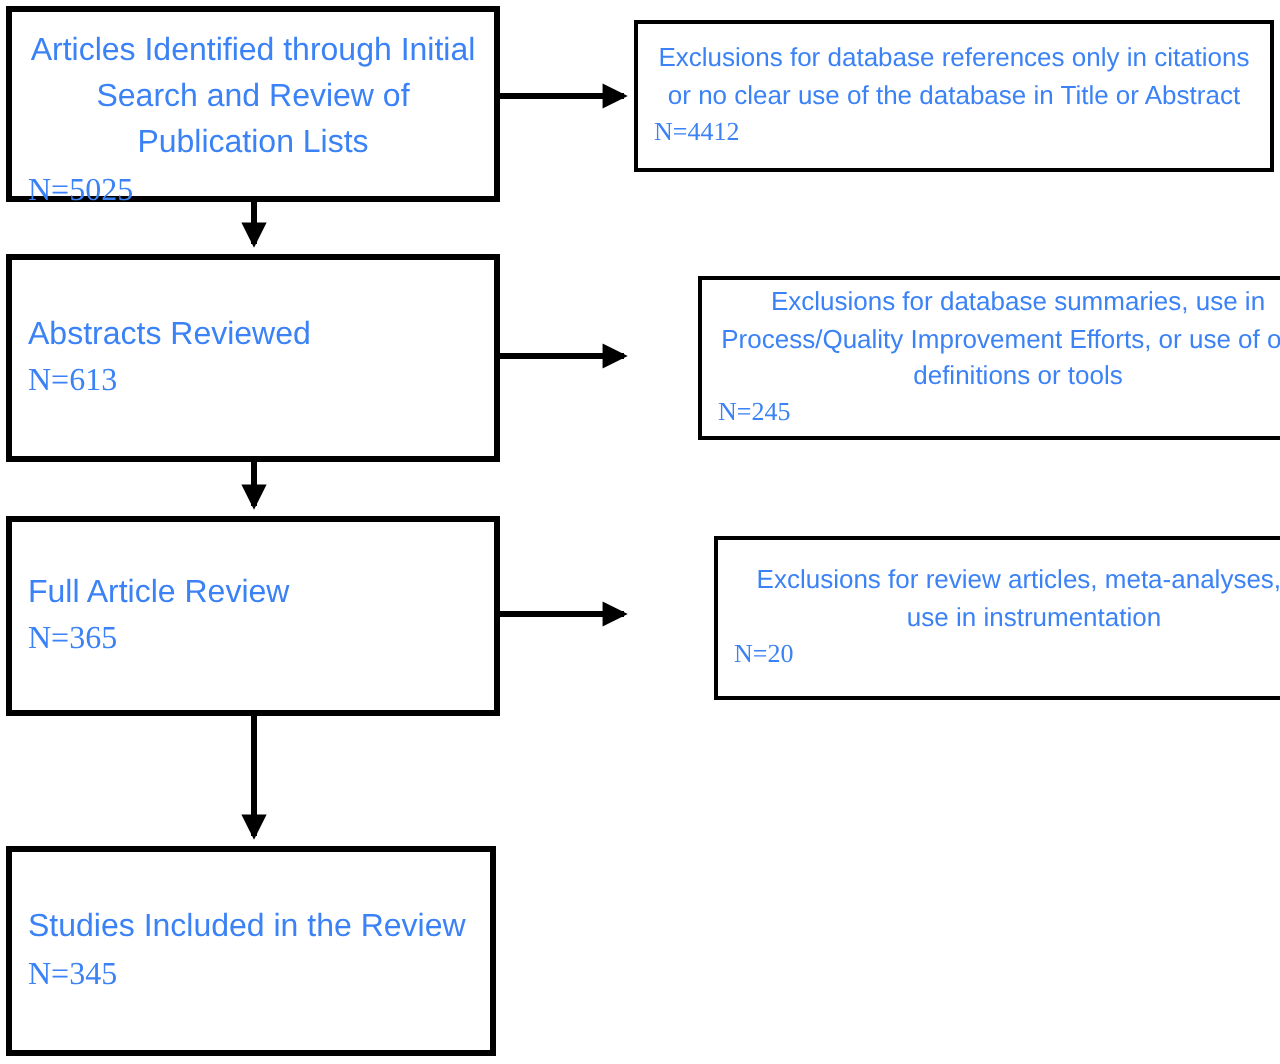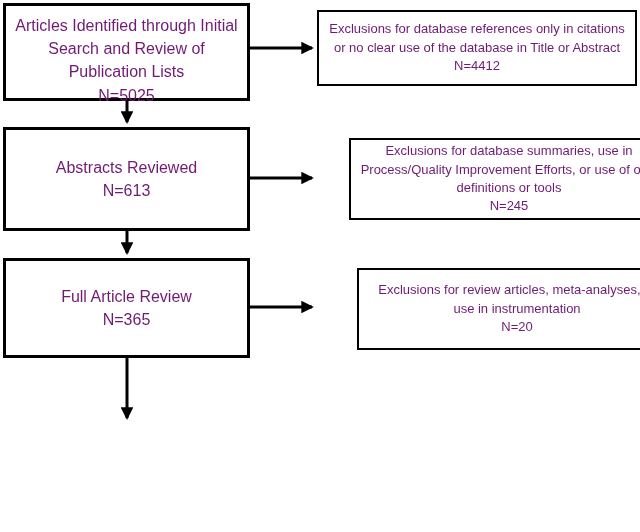--- a/index.html
+++ b/index.html
@@ -15,24 +15,24 @@
     background: #ffffff;
     overflow: hidden;
   }
   .box {
     position: absolute;
     background: #ffffff;
     border: 3px solid #000000;
     box-sizing: border-box;
     display: flex;
     flex-direction: column;
-    align-items: center;
+    align-items: flex-start;
     justify-content: center;
     text-align: center;
-    color: #701a75;
+    color: #3b82f6;
   }
   .main-box {
     left: 3px;
     width: 247px;
     font-size: 16px;
     line-height: 1.45;
     padding: 4px 8px;
   }
   .excl-box {
     left: 317px;
@@ -42,21 +42,21 @@
     line-height: 1.42;
     padding: 20px 8px;
   }
   #main-box-1 { top: 3px;   height: 98px;  justify-content: flex-start; padding-top: 8px; }
   #main-box-2 { top: 127px; height: 104px; }
   #main-box-3 { top: 258px; height: 100px; }
   #main-box-4 { top: 423px; height: 105px; width: 245px; }
   #excl-box-1 { top: 10px;  height: 76px; }
   #excl-box-2 { top: 138px; height: 82px; margin-left: 32px; }
   #excl-box-3 { top: 268px; height: 82px; margin-left: 40px; }
-  .count { display: block; }
+  .count { display: block; font-family: Liberation Serif, serif; }
   .arrow-layer {
     position: absolute;
     inset: 0;
     pointer-events: none;
   }
 </style>
 </head>
 <body>
 
 <div class="canvas">
@@ -83,20 +83,24 @@
   <div class="box main-box" id="main-box-2">
     <span>Abstracts Reviewed</span>
     <span class="count">N=613</span>
   </div>
 
   <div class="box main-box" id="main-box-3">
     <span>Full Article Review</span>
     <span class="count">N=365</span>
   </div>
 
+  <div class="box main-box" id="main-box-4">
+    <span>Studies Included in the Review</span>
+    <span class="count">N=345</span>
+  </div>
 
   <div class="box excl-box" id="excl-box-1">
     <span>Exclusions for database references only in citations or no clear use of the database in Title or Abstract</span>
     <span class="count">N=4412</span>
   </div>
 
   <div class="box excl-box" id="excl-box-2">
     <span>Exclusions for database summaries, use in Process/Quality Improvement Efforts, or use of only definitions or tools</span>
     <span class="count">N=245</span>
   </div>

